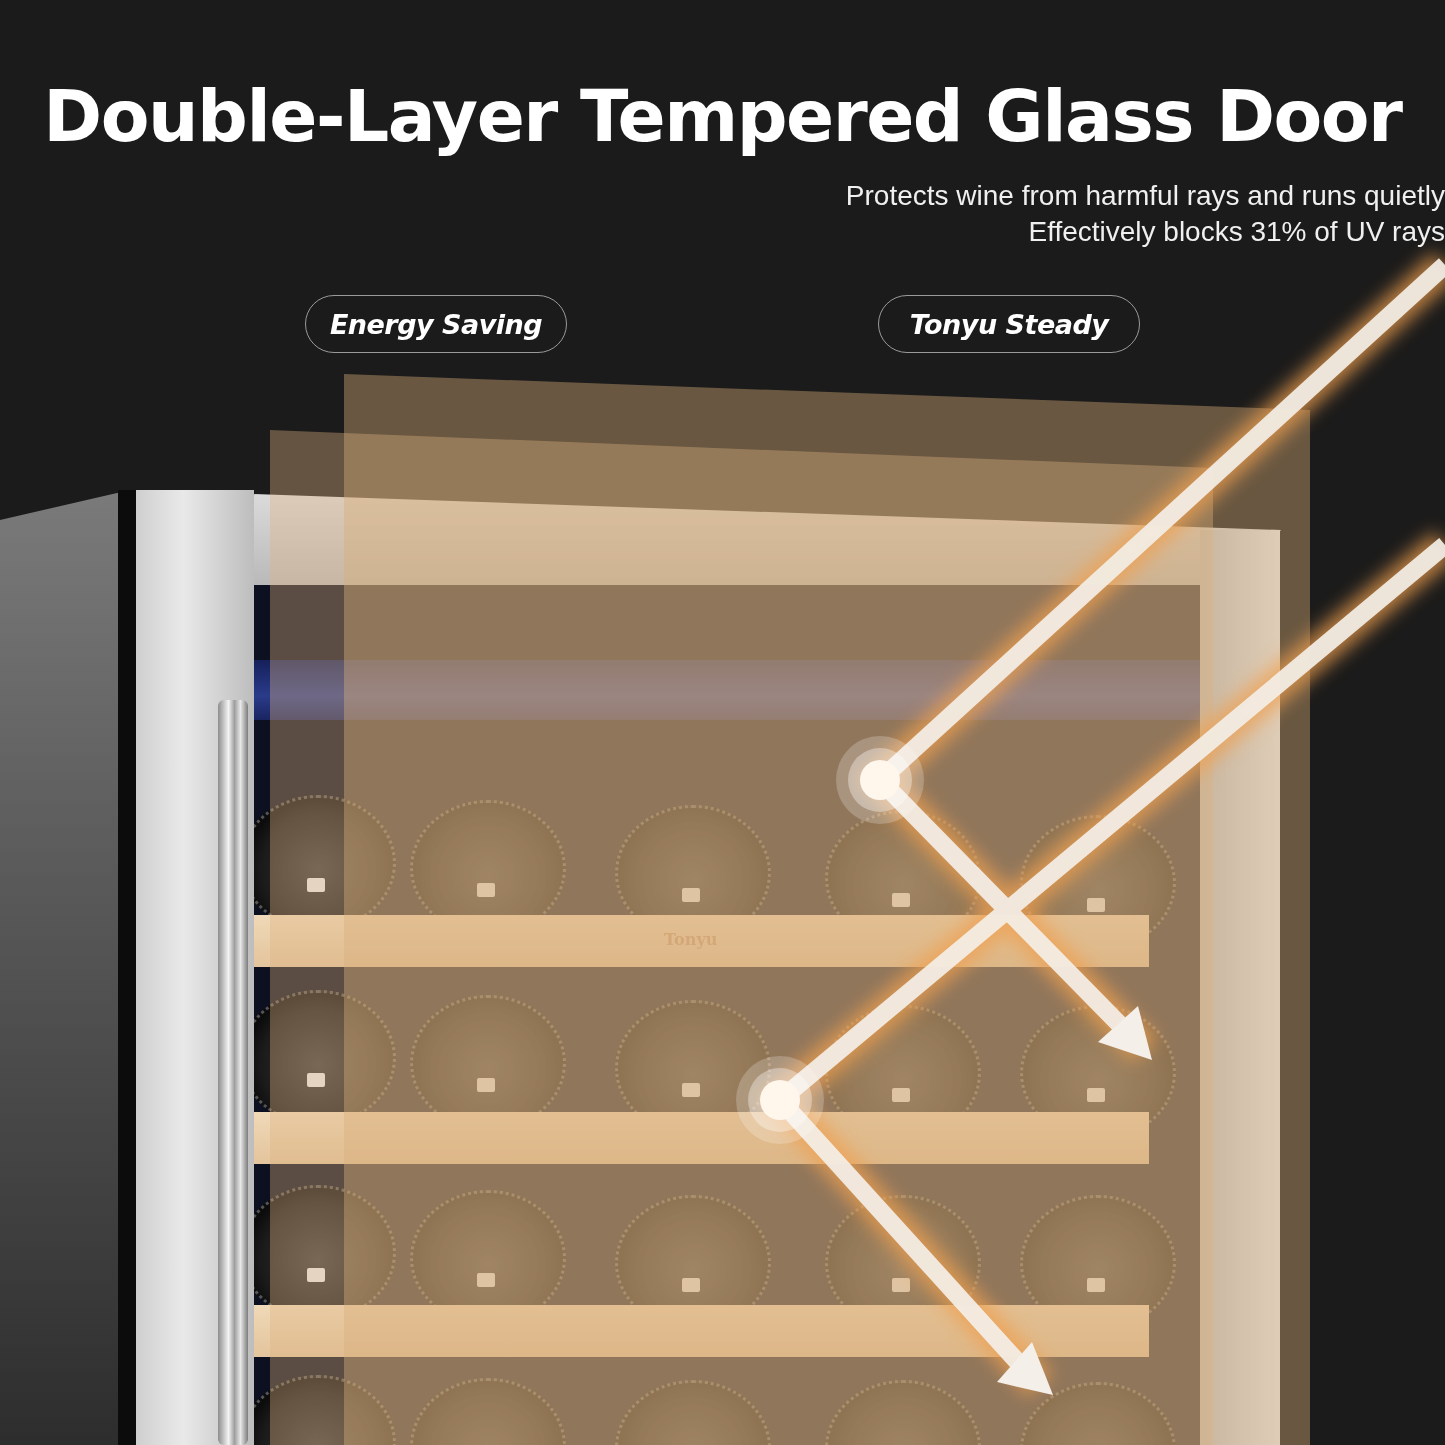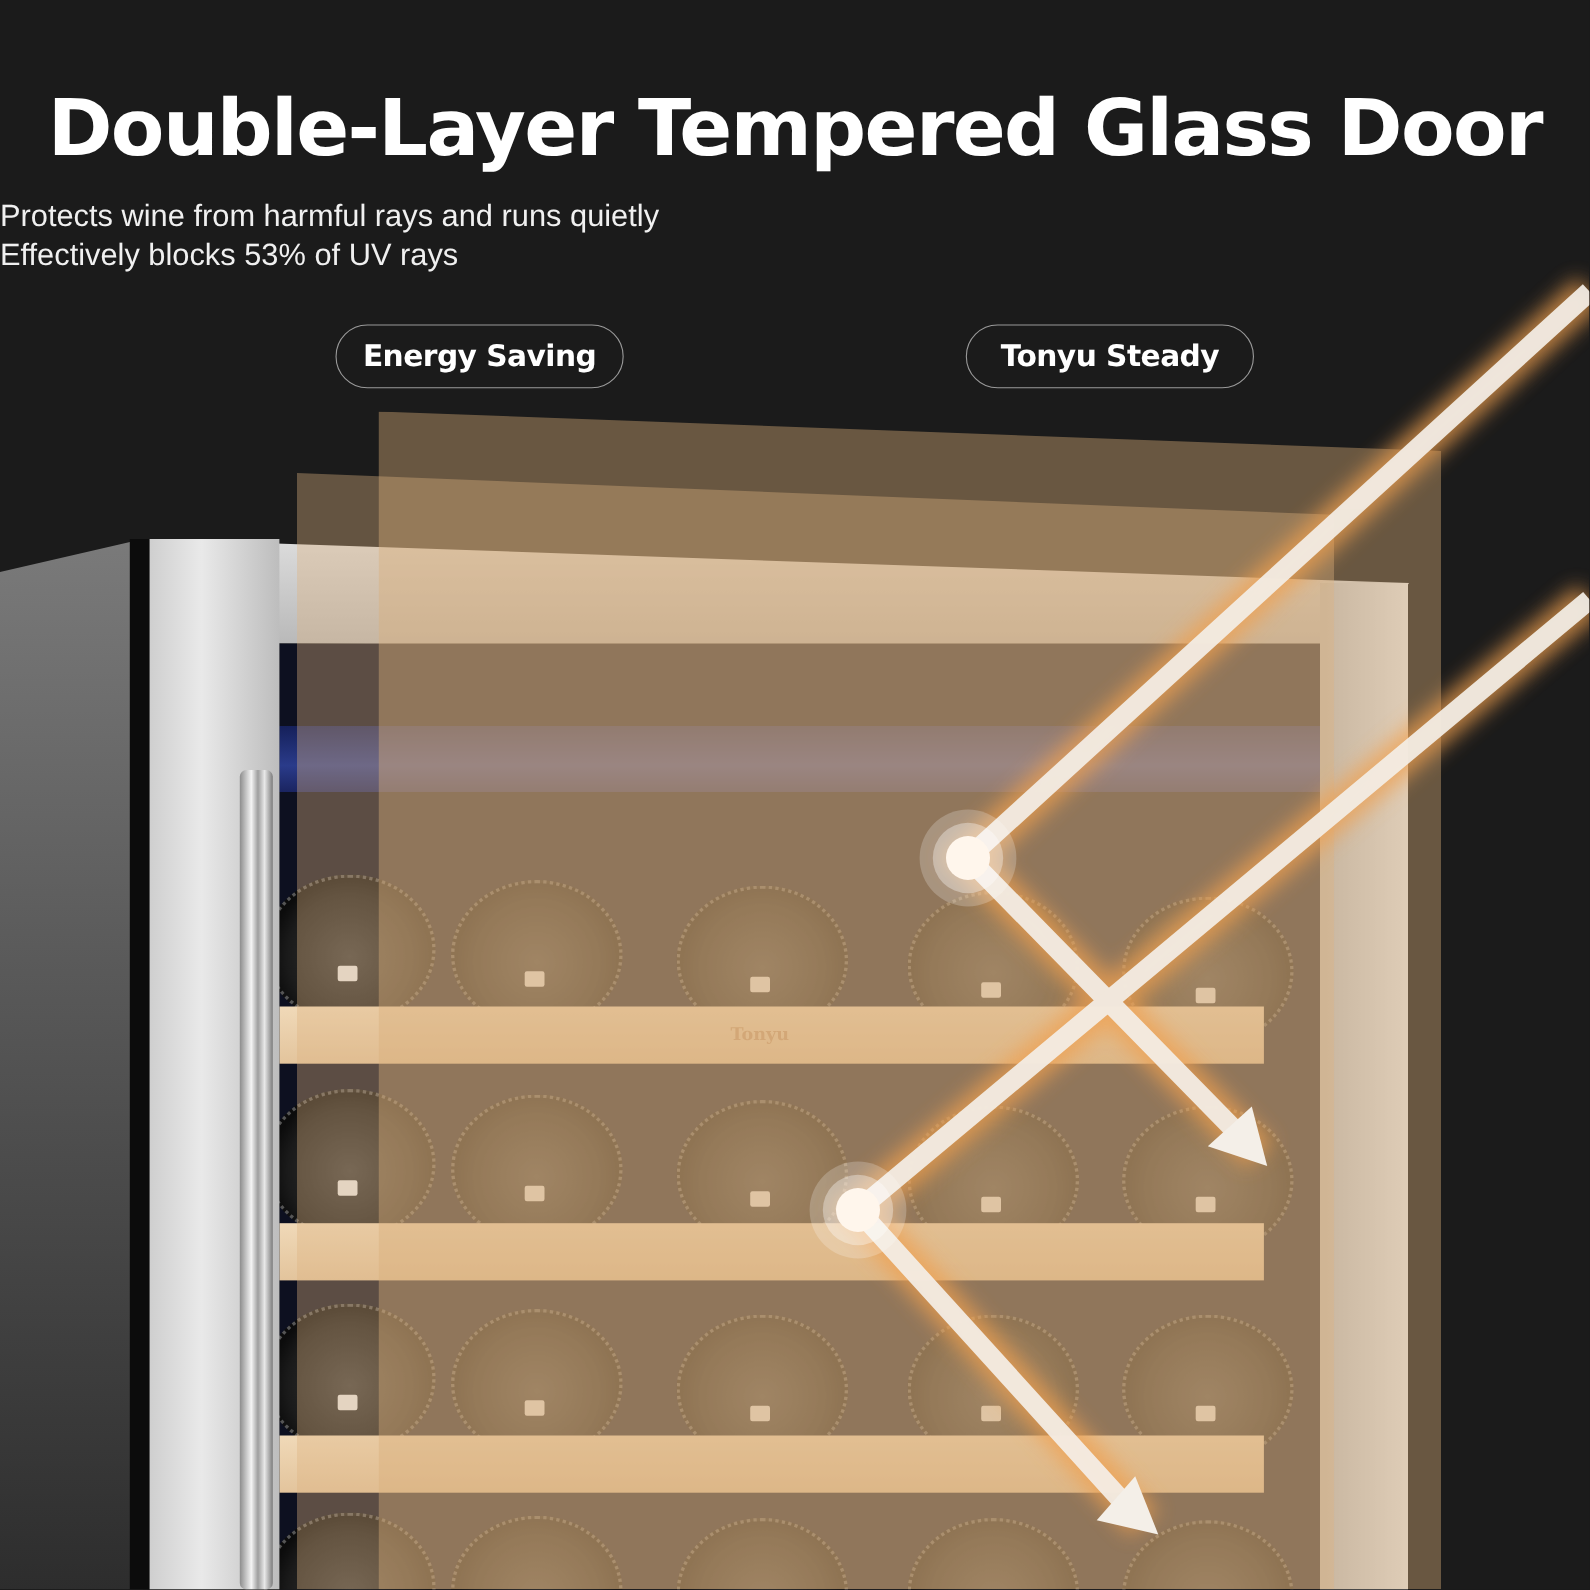--- a/index.html
+++ b/index.html
@@ -7,27 +7,27 @@
       width: 1445px; height: 1445px; overflow: hidden;
       background: #1b1b1b; position: relative;
       font-family: "DejaVu Sans", "Liberation Sans", sans-serif;
     }
     .headline {
       position: absolute; left: 0; top: 74px; width: 1445px;
       text-align: center; color: #ffffff; font-weight: 700;
       font-size: 71px; letter-spacing: -1.5px; line-height: 86px;
     }
     .subline {
-      position: absolute; left: 0; width: 1445px; text-align: left;
+      position: absolute; left: 0; width: 1445px; text-align: right;
       color: #f0f0f0; font-size: 28px; line-height: 36px; font-weight: 400;
       font-family: "Liberation Sans", sans-serif;
     }
     .sub1 { top: 178px; }
     .sub2 { top: 214px; }
-    .pills { position: absolute; top: 295px; left: 0; width: 1233px; height: 62px; }
+    .pills { position: absolute; top: 295px; left: 0; width: 1233px; height: 62px; font-style: italic; }
     .pill {
       position: absolute; top: 0; height: 58px; border: 1.5px solid #9a9a9a;
       border-radius: 30px; color: #fff; font-weight: 700; font-size: 27px;
       display: flex; align-items: center; justify-content: center;
       box-sizing: border-box; letter-spacing: -0.5px;
     }
     .scene { position: absolute; left: 0; top: 0; width: 1153px; height: 1445px; }
     .cabinet-side {
       position: absolute; left: 0; top: 490px; width: 130px; height: 955px;
       background: linear-gradient(180deg, #7a7a7a 0%, #5a5a5a 40%, #2d2d2d 100%);
@@ -161,18 +161,18 @@
     <g>
       <circle cx="780" cy="1100" r="44" fill="#ffffff" opacity="0.22"></circle>
       <circle cx="780" cy="1100" r="32" fill="#ffffff" opacity="0.35"></circle>
       <circle cx="780" cy="1100" r="20" fill="#fff6ec"></circle>
     </g>
   </svg>
 </div>
 
 <div class="headline">Double-Layer Tempered Glass Door</div>
 <div class="subline sub1">Protects wine from harmful rays and runs quietly</div>
-<div class="subline sub2">Effectively blocks 53% of UV rays</div>
+<div class="subline sub2">Effectively blocks 31% of UV rays</div>
 
 <div class="pills">
   <div class="pill" style="left:305px;width:262px;">Energy Saving</div>
   <div class="pill" style="left:878px;width:262px;">Tonyu Steady</div>
 </div>
 
 </body></html>

